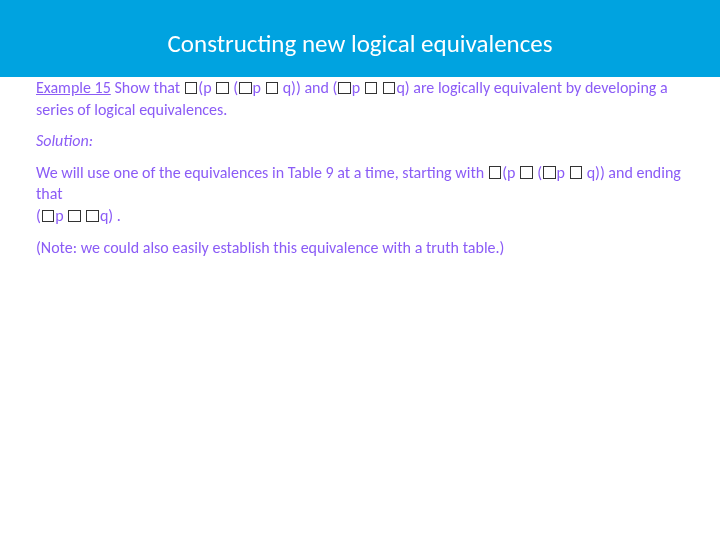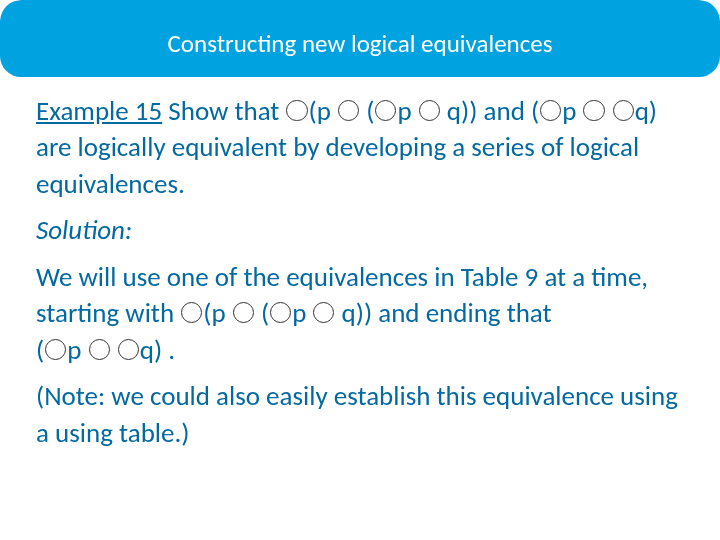--- a/index.html
+++ b/index.html
@@ -1,15 +1,15 @@
 <!DOCTYPE html>
 <html><head>
 <meta charset="utf-8">
 <style>
-  * { margin: 0; padding: 0; box-sizing: border-box; border-radius: 21px; }
+  * { margin: 0; padding: 0; box-sizing: border-box; }
   body {
     width: 720px;
     height: 540px;
     background: #ffffff;
     font-family: Calibri, Arial, sans-serif;
     overflow: hidden;
   }
   .slide {
     width: 720px;
     height: 540px;
@@ -21,23 +21,23 @@
     width: 100%;
     padding: 28px 20px 18px 20px;
     text-align: center;
   }
   .title-text {
     color: #ffffff;
     font-size: 25px;
     font-weight: 400;
   }
   .content {
-    padding: 16px 36px 0 36px;
-    color: #0369a1;
-    font-size: 27px;
+    padding: 0 36px 0 36px;
+    color: #8b5cf6;
+    font-size: 16px;
     line-height: 1.35;
   }
   .para {
     margin-bottom: 10px;
   }
   .example-label {
     text-decoration: underline;
   }
   .solution-label {
     font-style: italic;
@@ -69,17 +69,17 @@
     <div class="para">
       <span class="solution-label">Solution:</span>
     </div>
 
     <div class="para">
       <span>We will use one of the equivalences in Table 9 at a time, starting with </span><span class="ph"></span><span>(p </span><span class="ph"></span><span> (</span><span class="ph"></span><span>p </span><span class="ph"></span><span> q))  and ending that</span>
       <br>
       <span>(</span><span class="ph"></span><span>p </span><span class="ph"></span><span> </span><span class="ph"></span><span>q) .</span>
     </div>
 
-    <div class="para">(Note: we could also easily establish this equivalence using a using table.)</div>
+    <div class="para">(Note: we could also easily establish this equivalence with a truth table.)</div>
 
   </div>
 
 </div>
 
 </body></html>

